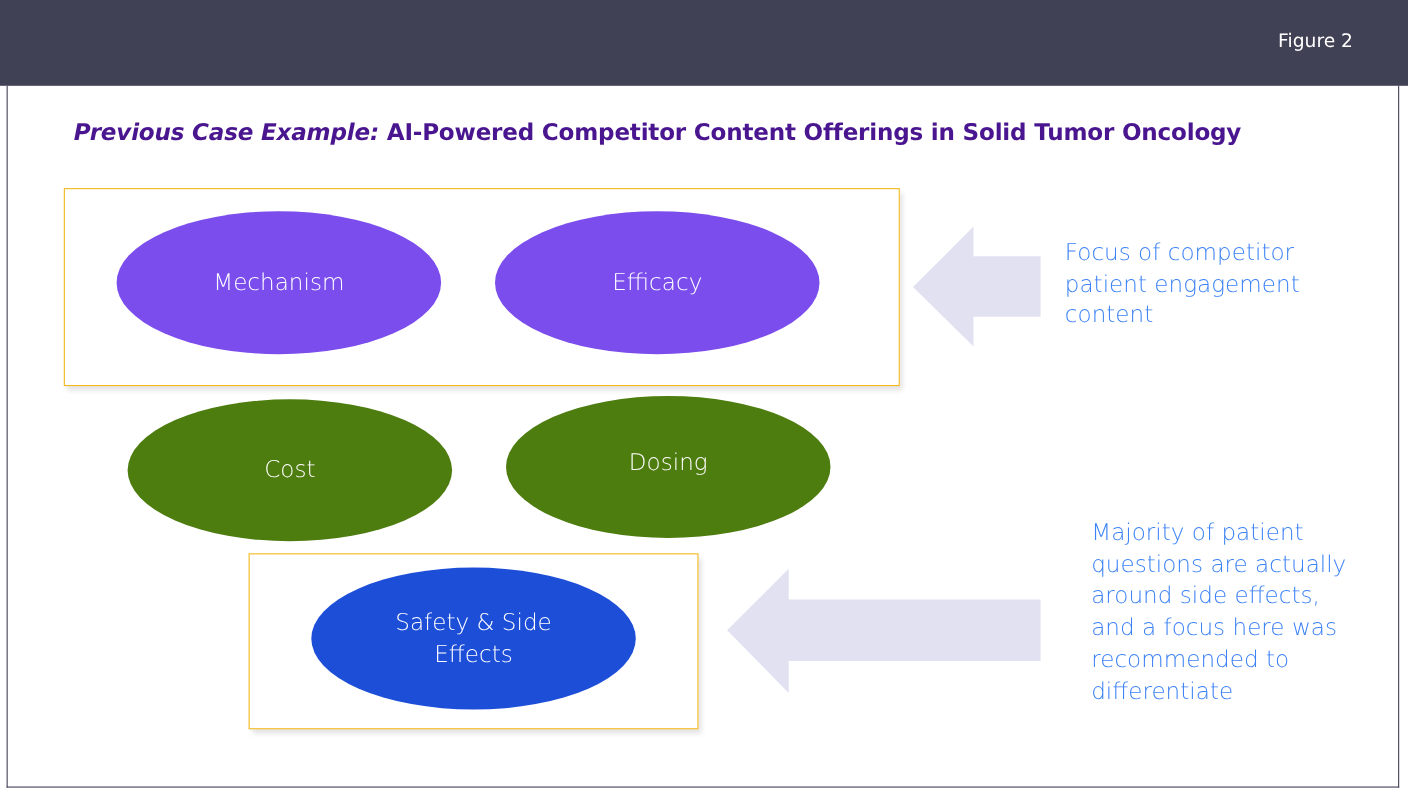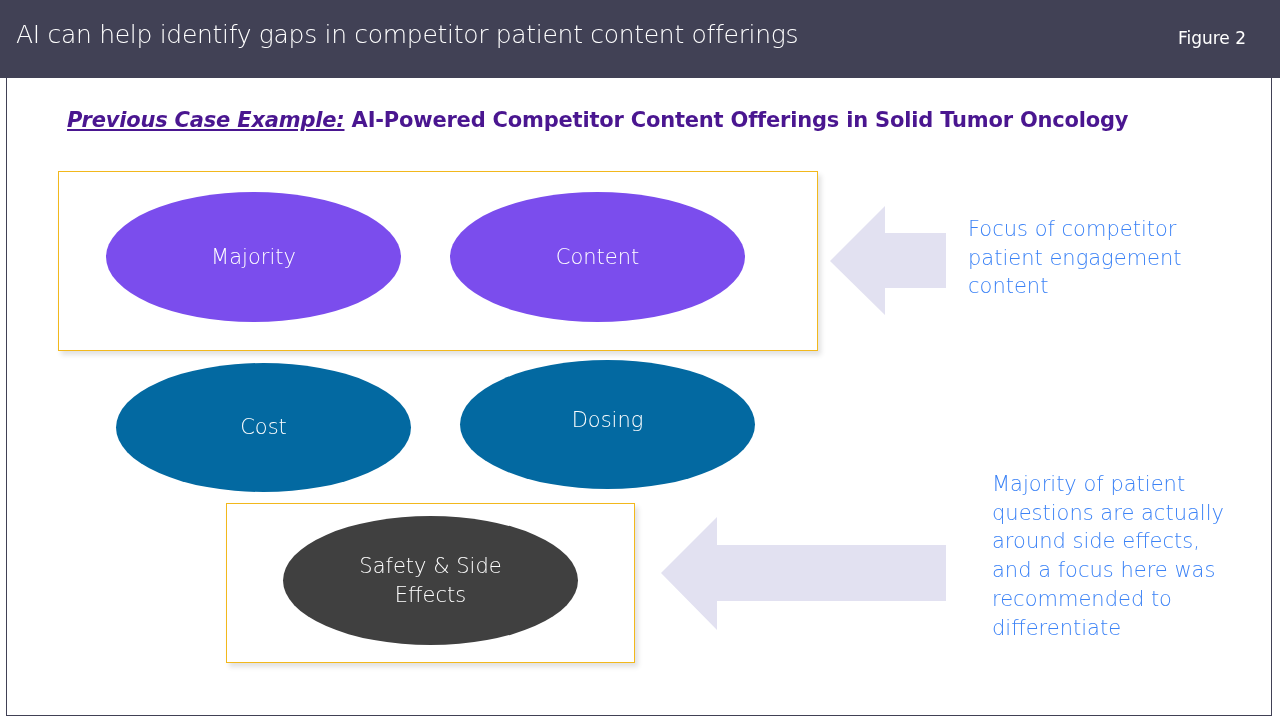--- a/index.html
+++ b/index.html
@@ -1,48 +1,47 @@
 <!DOCTYPE html>
 <html><head>
 <meta charset="utf-8">
 <style>
   html, body { margin:0; padding:0; background:#ffffff; }
   body { width:1280px; height:720px; position:relative; overflow:hidden; font-family:"DejaVu Sans", sans-serif; }
   .header { position:absolute; left:0; top:0; width:1280px; height:78px; background:#414155; }
   .header-title { position:absolute; left:16px; top:20px; font-size:25px; color:#ffffff; letter-spacing:-0.3px; white-space:nowrap; font-weight:300; }
-  .figure-label { position:absolute; right:34px; top:28px; font-size:17px; color:#ffffff; white-space:nowrap;text-align:center; }
+  .figure-label { position:absolute; right:50px; top:28px; font-size:17px; color:#ffffff; white-space:nowrap;text-align:center; }
   .frame { position:absolute; left:6px; top:78px; width:1266px; height:638px; border-left:1.5px solid #414155; border-right:1.5px solid #414155; border-bottom:1.5px solid #414155; box-sizing:border-box; }
   .subtitle { position:absolute; left:67px; top:108px; font-size:21px; color:#4a1690; font-weight:bold; white-space:nowrap; letter-spacing:-0.2px; }
-  .subtitle .em { font-style:italic;text-decoration:underline; }
+  .subtitle .em { font-style:italic; }
   .box { position:absolute; border:1.5px solid #f2b81c; box-sizing:border-box; box-shadow:3px 4px 5px rgba(0,0,0,0.12); background:#ffffff; }
   .ellipse { position:absolute; border-radius:50%; display:flex; align-items:center; justify-content:center; text-align:center; color:#ffffff; font-size:21px; line-height:29px; font-weight:300; }
   .light { background:#7b4ded; }
-  .mid { background:#0369a1; }
-  .dark { background:#404040; }
+  .mid { background:#4d7c0f; }
+  .dark { background:#1d4ed8; }
   .note { position:absolute; color:#3b82f6; font-size:21px; line-height:28.7px; font-weight:300; }
   svg.arrow { position:absolute; left:0; top:0; }
 </style>
 </head>
 <body>
 
 <div class="header">
-  <div class="header-title">AI can help identify gaps in competitor patient content offerings</div>
   <div class="figure-label">Figure 2</div>
 </div>
 
 <div class="frame"></div>
 
 <div class="subtitle"><span class="em">Previous Case Example:</span><span> AI-Powered Competitor Content Offerings in Solid Tumor Oncology</span></div>
 
 <div class="box" style="left:58px; top:171px; width:760px; height:180px;"></div>
 <div class="ellipse light" style="left:106px; top:192px; width:295px; height:130px;">
-    <span>Majority</span>
+    <span>Mechanism</span>
   </div>
 <div class="ellipse light" style="left:450px; top:192px; width:295px; height:130px;">
-    <span>Content</span>
+    <span>Efficacy</span>
   </div>
 
 <div class="ellipse mid" style="left:116px; top:363px; width:295px; height:129px;">
     <span>Cost</span>
   </div>
 <div class="ellipse mid" style="left:460px; top:360px; width:295px; height:129px;">
     <span style="position:relative; top:-4px;">Dosing</span>
   </div>
 
 <div class="box" style="left:226px; top:503px; width:409px; height:160px;"></div>

